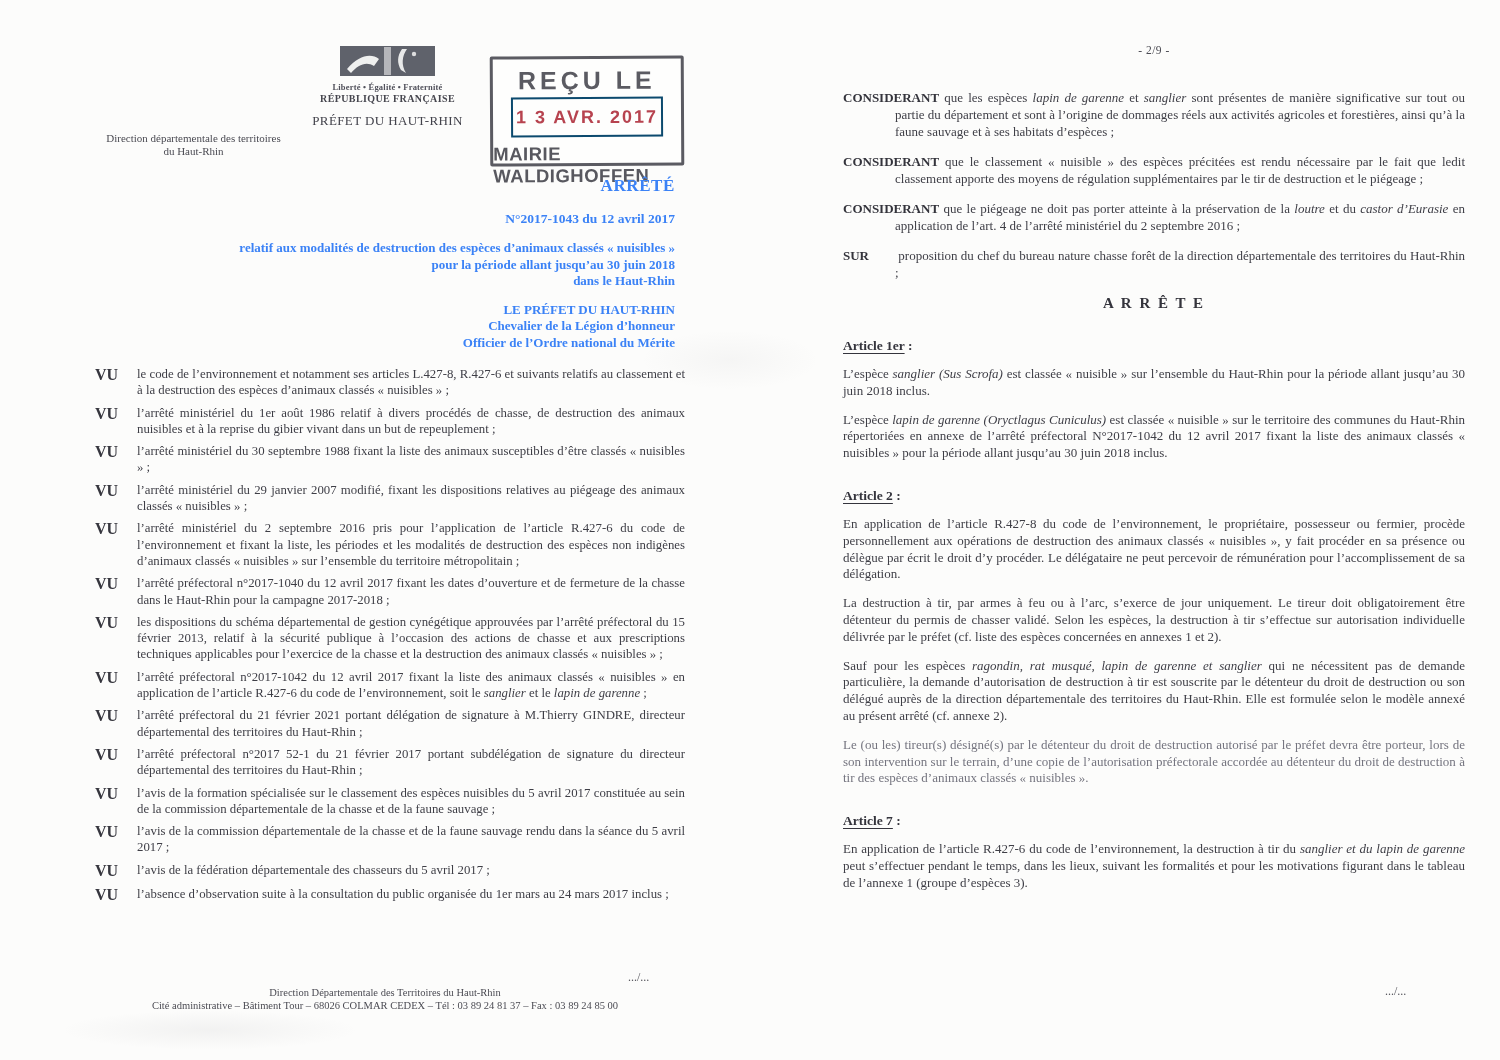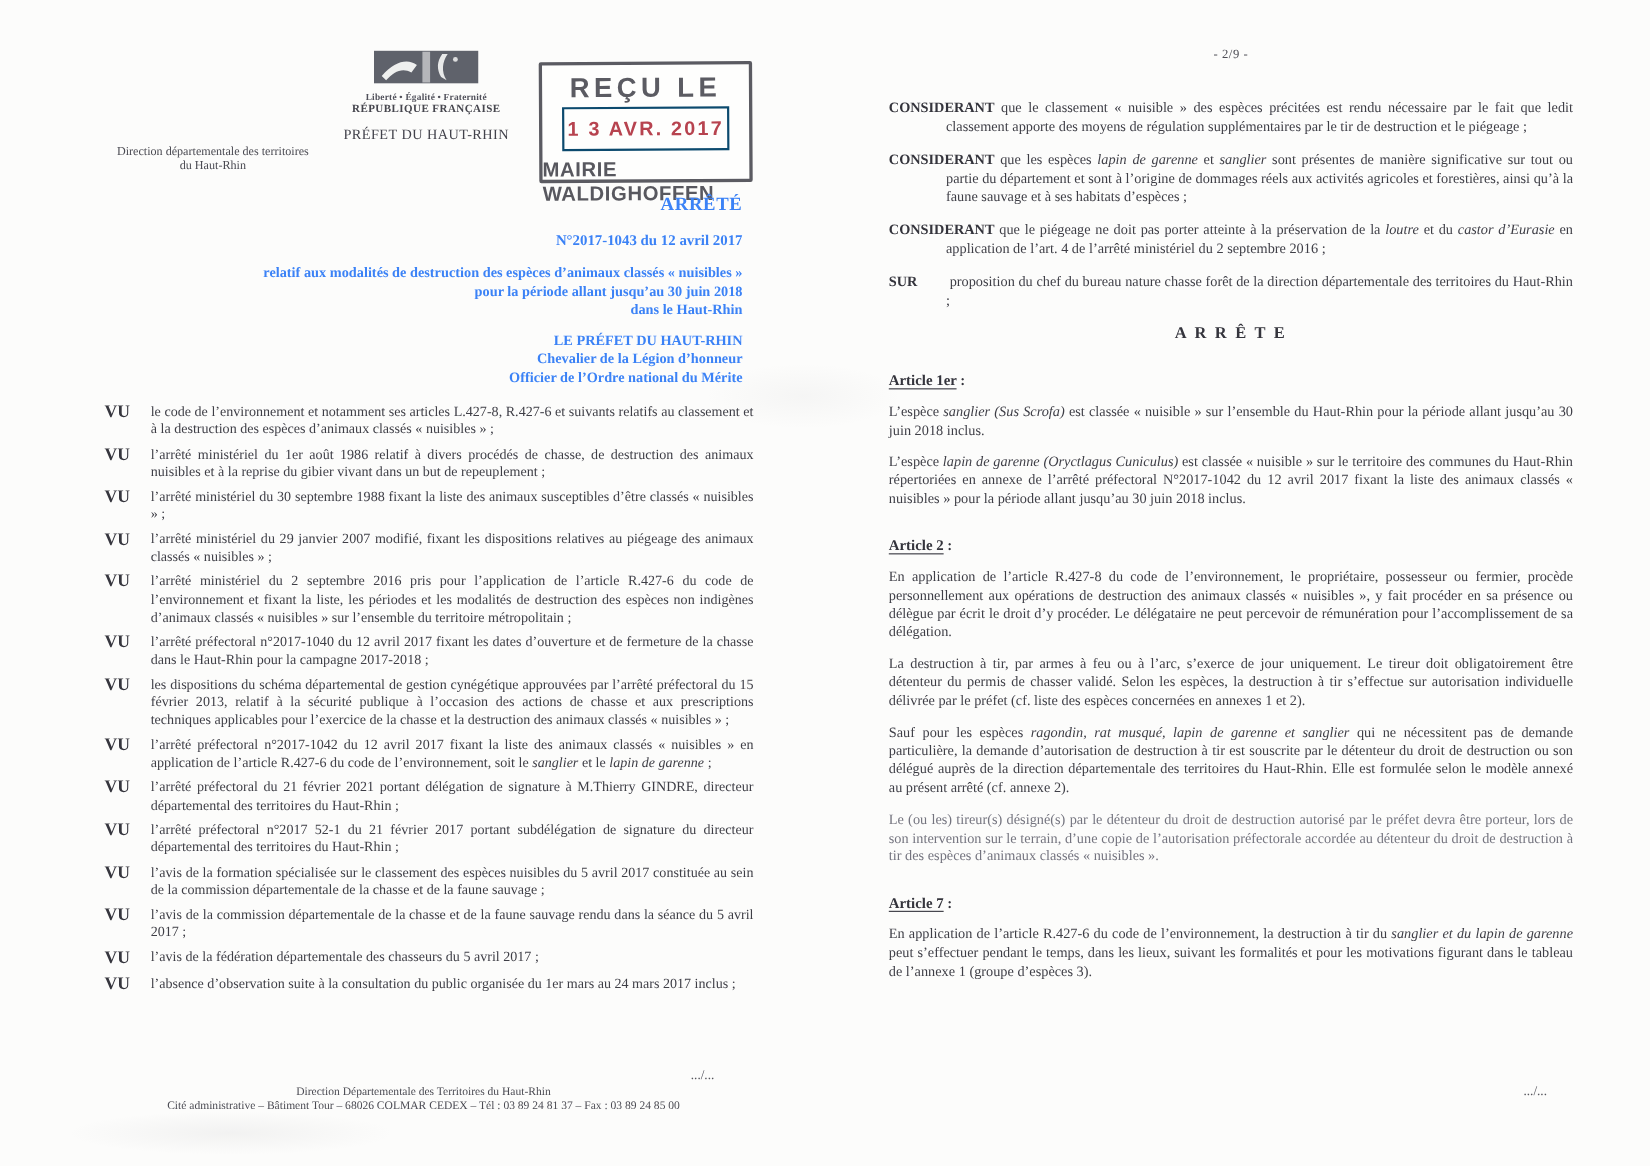--- a/index.html
+++ b/index.html
@@ -44,21 +44,21 @@
   .vu-list { position:absolute; left:10px; top:366px; width:590px; }
   .vu-item { display:grid; grid-template-columns:42px 1fr; margin-bottom:6px; }
   .vu-label { font-weight:bold; font-size:16px; color:#36363e; }
   .vu-text { margin:0; text-align:justify; font-size:12.8px; line-height:16.3px; }
 
   .continuation-1 { position:absolute; left:628px; top:970px; font-size:12px; color:#55555c; }
   .footer { position:absolute; left:85px; top:986px; width:600px; text-align:center;
             font-size:10.5px; line-height:13px; color:#4b4b53; }
 
   
-  #page2 { position:absolute; left:808px; top:0; width:622px; }
+  #page2 { position:absolute; left:843px; top:0; width:622px; }
   .page-num { margin-top:44px; text-align:center; font-size:11.5px; color:#4b4b53; letter-spacing:0.5px; }
   .considerants { margin-top:33px; }
   .hang { margin:0 0 13px; padding-left:52px; text-indent:-52px; text-align:justify;
           font-size:13px; line-height:17px; }
   .hang .hlabel { font-weight:bold; display:inline-block; min-width:52px; text-indent:0; color:#34343c; }
   .arrete-heading { margin-top:14px; text-align:center; font-weight:bold; font-size:15px;
                     letter-spacing:2px; color:#34343c; }
   .article-heading { margin:26px 0 0; font-weight:bold; font-size:13.5px; color:#34343c; }
   .article-heading .u { text-decoration:underline; text-underline-offset:2.5px; }
   .para { margin:12px 0 0; text-align:justify; font-size:13px; line-height:16.8px; }
@@ -202,26 +202,26 @@
   <div>Cité administrative – Bâtiment Tour – 68026 COLMAR CEDEX – Tél : 03 89 24 81 37 – Fax : 03 89 24 85 00</div>
 </div>
 
 <div id="page2">
   <div class="page-num">- 2/9 -</div>
 
   <div class="considerants">
 
       <p class="hang">
         <span class="hlabel">CONSIDERANT</span>
+        <span><span>que les espèces </span><span class="it">lapin de garenne</span><span> et </span><span class="it">sanglier</span><span> sont présentes de manière significative sur tout ou partie du département et sont à l’origine de dommages réels aux activités agricoles et forestières, ainsi qu’à la faune sauvage et à ses habitats d’espèces ;</span></span>
+      </p>
+
+      <p class="hang">
+        <span class="hlabel">CONSIDERANT</span>
         <span>que le classement « nuisible » des espèces précitées est rendu nécessaire par le fait que ledit classement apporte des moyens de régulation supplémentaires par le tir de destruction et le piégeage ;</span>
-      </p>
-
-      <p class="hang">
-        <span class="hlabel">CONSIDERANT</span>
-        <span><span>que les espèces </span><span class="it">lapin de garenne</span><span> et </span><span class="it">sanglier</span><span> sont présentes de manière significative sur tout ou partie du département et sont à l’origine de dommages réels aux activités agricoles et forestières, ainsi qu’à la faune sauvage et à ses habitats d’espèces ;</span></span>
       </p>
 
       <p class="hang">
         <span class="hlabel">CONSIDERANT</span>
         <span><span>que le piégeage ne doit pas porter atteinte à la préservation de la </span><span class="it">loutre</span><span> et du </span><span class="it">castor d’Eurasie</span><span> en application de l’art. 4 de l’arrêté ministériel du 2 septembre 2016 ;</span></span>
       </p>
 
       <p class="hang">
         <span class="hlabel">SUR</span>
         <span>proposition du chef du bureau nature chasse forêt de la direction départementale des territoires du Haut-Rhin ;</span>

